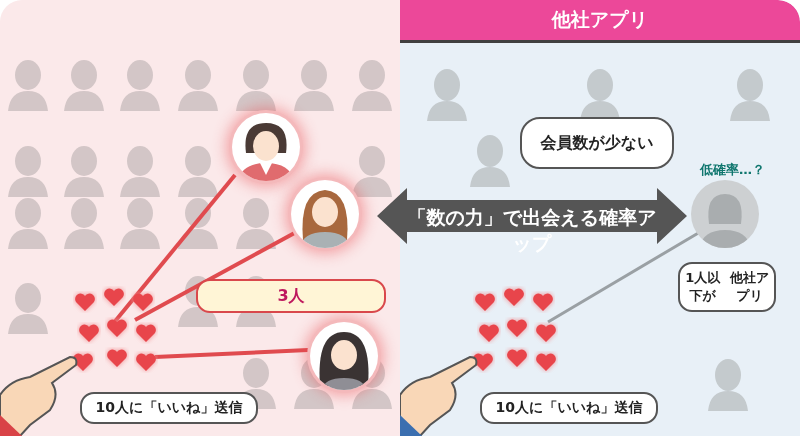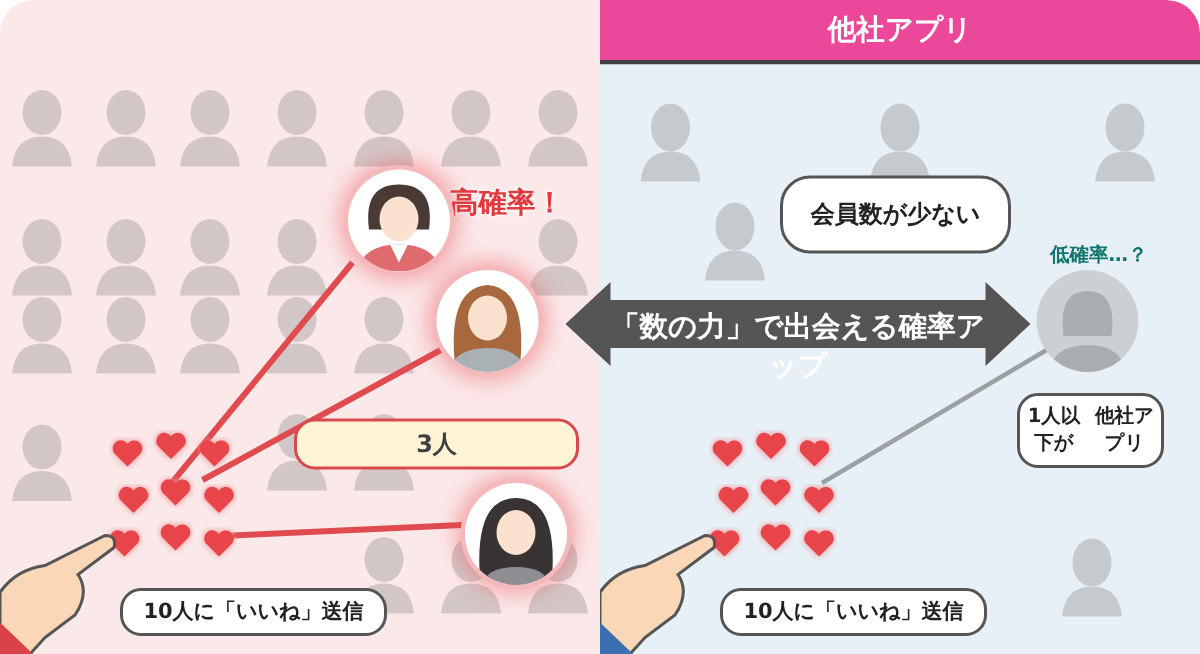--- a/index.html
+++ b/index.html
@@ -11,21 +11,21 @@
   .header { position: absolute; top: 0; left: 0; width: 400px; height: 43px; display: flex; align-items: center; justify-content: center; color: #fff; font-weight: bold; font-size: 19px; }
   .header-left { background: #e04b4f; border-top-left-radius: 22px; border-bottom: 3px solid #d63c42; }
   .header-right { background: #ec4899; border-top-right-radius: 22px; border-bottom: 3px solid #404040; }
   .sil { position: absolute; }
   .label-pill { position: absolute; background: #fff; border: 2px solid #555; border-radius: 20px; font-weight: bold; color: #222; display: flex; align-items: center; justify-content: center; }
   .avatar { position: absolute; width: 68px; height: 68px; border-radius: 50%; background: #fff; box-shadow: 0 0 0 3px #f4b9bb, 0 0 14px 6px rgba(232,80,85,0.45); overflow: hidden; }
   .avatar-grey { position: absolute; width: 68px; height: 68px; border-radius: 50%; background: #cdd0d2; overflow: hidden; }
   .arrow-banner { position: absolute; left: 377px; top: 188px; width: 310px; height: 56px; }
   .callout { position: absolute; background: #fff; border: 2px solid #555; border-radius: 14px; font-weight: bold; color: #222; display: flex; align-items: center; justify-content: center; text-align: center; }
   .callout-yellow { background: #fff5d6; border: 2px solid #d9484c; border-radius: 14px; }
-  .red-text { color: #404040; text-align: right; }
+  .red-text { color: #be185d; text-align: right; }
   .lines { position: absolute; left: 0; top: 0; width: 800px; height: 436px; pointer-events: none; }
 </style>
 </head>
 <body>
 
 <div class="panel panel-left">
 
   <svg class="sil" style="left:0;top:43px" width="400" height="393">
     <defs>
       <g id="psil">
@@ -52,21 +52,20 @@
     <use href="#psil" x="236" y="150"></use>
     <use href="#psil" x="8" y="235"></use>
     <use href="#psil" x="178" y="228"></use>
     <use href="#psil" x="236" y="228"></use>
     <use href="#psil" x="236" y="310"></use>
     <use href="#psil" x="294" y="310"></use>
     <use href="#psil" x="352" y="310"></use>
   </svg>
 
 
-  <div style="position:absolute;left:300px;top:122px;font-size:19px;font-weight:bold;color:#e03a40;text-shadow:0 0 3px #fff,0 0 3px #fff">高確率！</div>
 </div>
 
 <div class="panel panel-right">
   <div class="header header-right">
     <span>他社アプリ</span>
   </div>
 
   <svg class="sil" style="left:0;top:43px" width="400" height="393">
     <defs>
       <g id="bsil">

